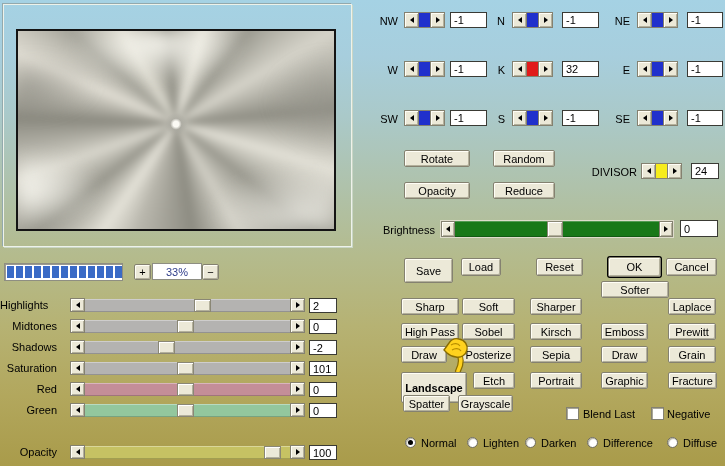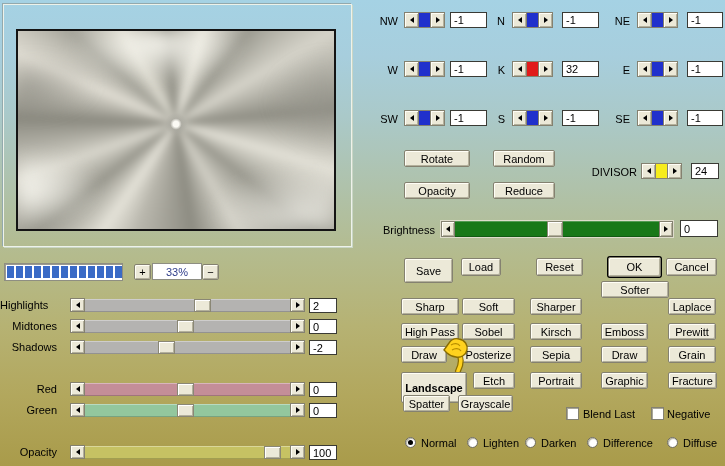--- a/index.html
+++ b/index.html
@@ -348,20 +348,33 @@
       </div>
     <div class="strack" style="left: 85px; width: 205px; background: rgb(180, 179, 177);">
       <div class="thumb" style="left: 73.32px;"></div>
     </div>
     <div class="sarr" style="left:290px;">
         <i class="tri-r"></i>
       </div>
     <div class="vbox" style="left:309px;top:0;width:28px;height:15px;">-2</div>
   </div>
 
+  <div class="srow" style="top:361px;width:340px;">
+    <div class="abs lbl" style="left:0;top:1px;width:57px;text-align:right;">Saturation</div>
+    <div class="sarr" style="left:70px;">
+        <i class="tri-l"></i>
+      </div>
+    <div class="strack" style="left: 85px; width: 205px; background: rgb(180, 179, 177);">
+      <div class="thumb" style="left: 92.12px;"></div>
+    </div>
+    <div class="sarr" style="left:290px;">
+        <i class="tri-r"></i>
+      </div>
+    <div class="vbox" style="left:309px;top:0;width:28px;height:15px;">101</div>
+  </div>
 
   <div class="srow" style="top:382px;width:340px;">
     <div class="abs lbl" style="left:0;top:1px;width:57px;text-align:right;">Red</div>
     <div class="sarr" style="left:70px;">
         <i class="tri-l"></i>
       </div>
     <div class="strack" style="left: 85px; width: 205px; background: rgb(196, 142, 152);">
       <div class="thumb" style="left: 92.12px;"></div>
     </div>
     <div class="sarr" style="left:290px;">

